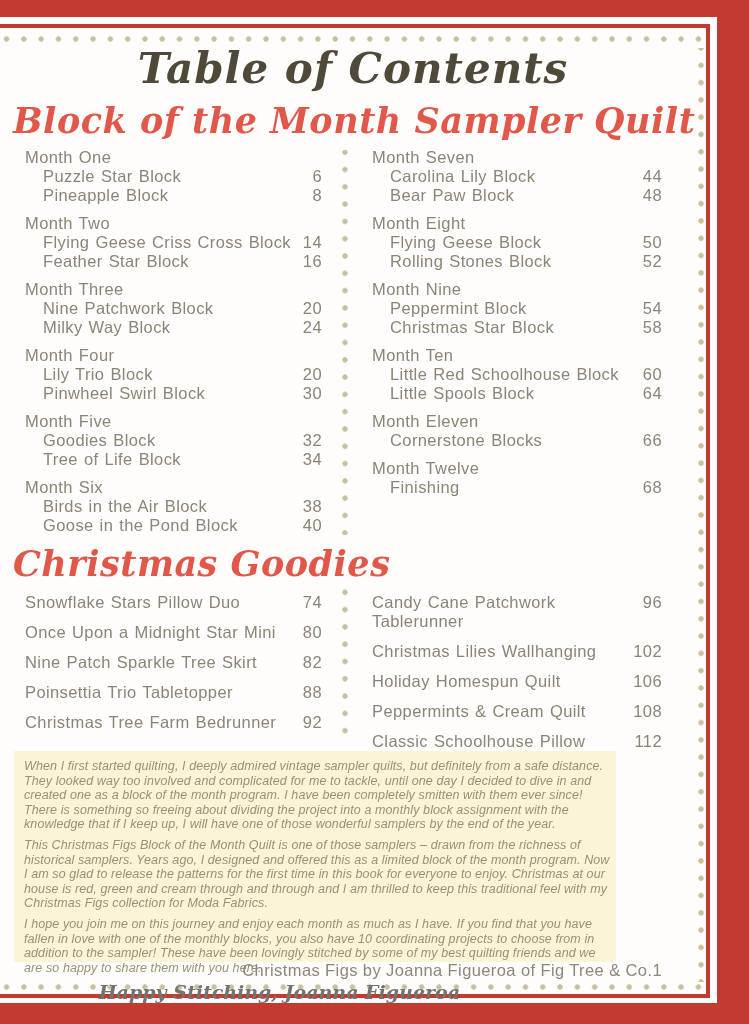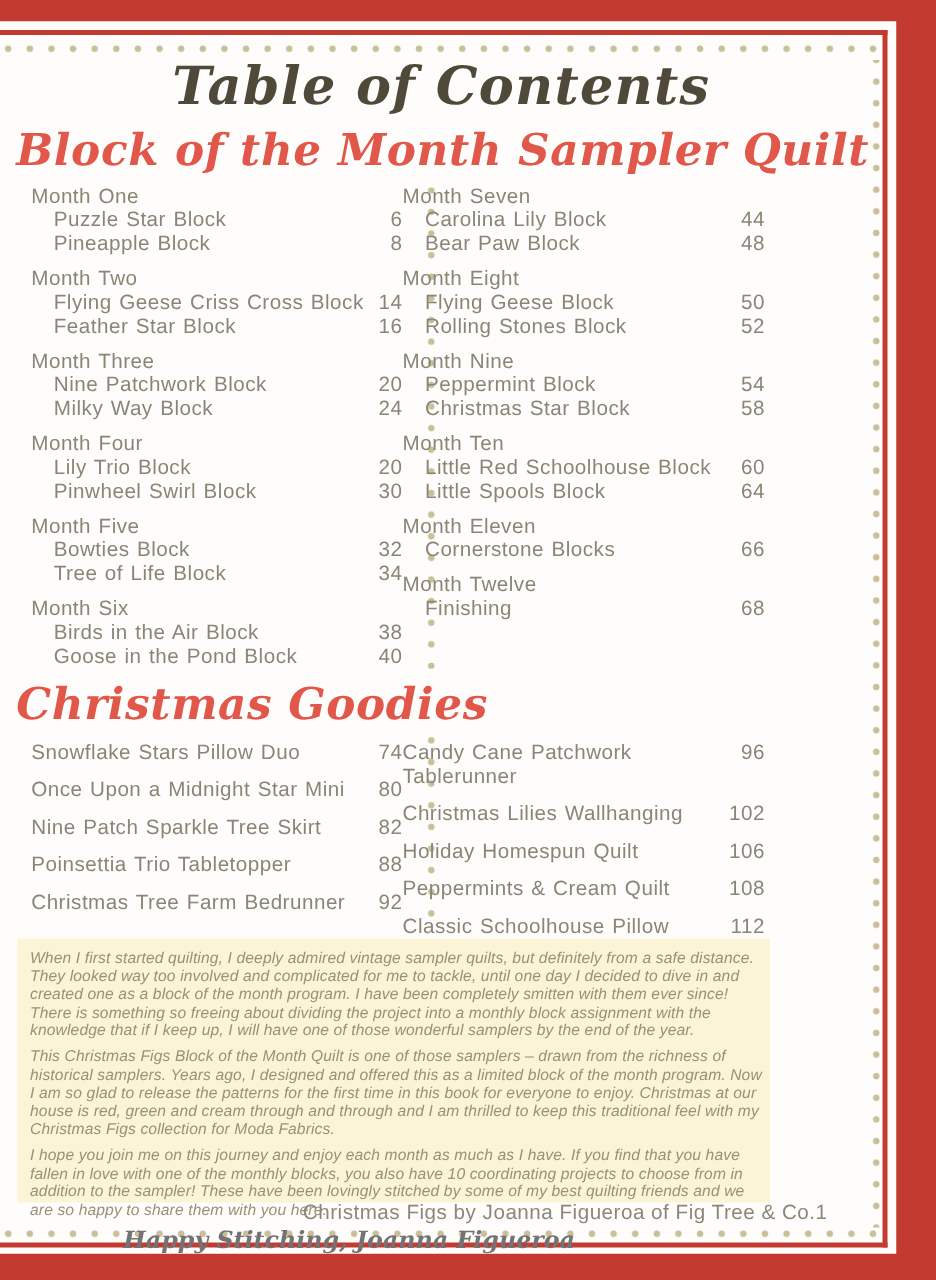--- a/index.html
+++ b/index.html
@@ -33,21 +33,21 @@
   .title {
     position:absolute; top:44px; left:0; width:706px;
     text-align:center; font-size:42px; color:#4f4939; letter-spacing:1px;
   }
   .sec-heading { position:absolute; left:13px; font-size:35px; color:#e1584a; letter-spacing:0.5px; }
   .sec1 { top:100px; }
   .sec2 { top:543px; }
   
   .grid {
     position:absolute; left:25px; width:637px;
-    display:grid; grid-template-columns:297px 290px; 
+    display:grid; grid-template-columns:297px 290px; column-gap:50px;
     color:#8b8577; font-size:16.5px; letter-spacing:0.4px; word-spacing:1px;
   }
   .grid1 { top:148px; }
   .grid2 { top:593px; }
   .month-group { margin-bottom:9px; }
   .month-name  { line-height:19px; }
   .entry { display:flex; justify-content:space-between; padding-left:18px; line-height:19px; }
   .project-row { display:flex; justify-content:space-between; line-height:19px; margin-bottom:11px; }
   .entry-page { flex:none; }
   
@@ -135,21 +135,21 @@
             <span class="entry-page">20</span>
           </div>
           <div class="entry">
             <span class="entry-label">Pinwheel Swirl Block</span>
             <span class="entry-page">30</span>
           </div>
         </div>
         <div class="month-group">
           <div class="month-name">Month Five</div>
           <div class="entry">
-            <span class="entry-label">Bowties Block</span>
+            <span class="entry-label">Goodies Block</span>
             <span class="entry-page">32</span>
           </div>
           <div class="entry">
             <span class="entry-label">Tree of Life Block</span>
             <span class="entry-page">34</span>
           </div>
         </div>
         <div class="month-group">
           <div class="month-name">Month Six</div>
           <div class="entry">

